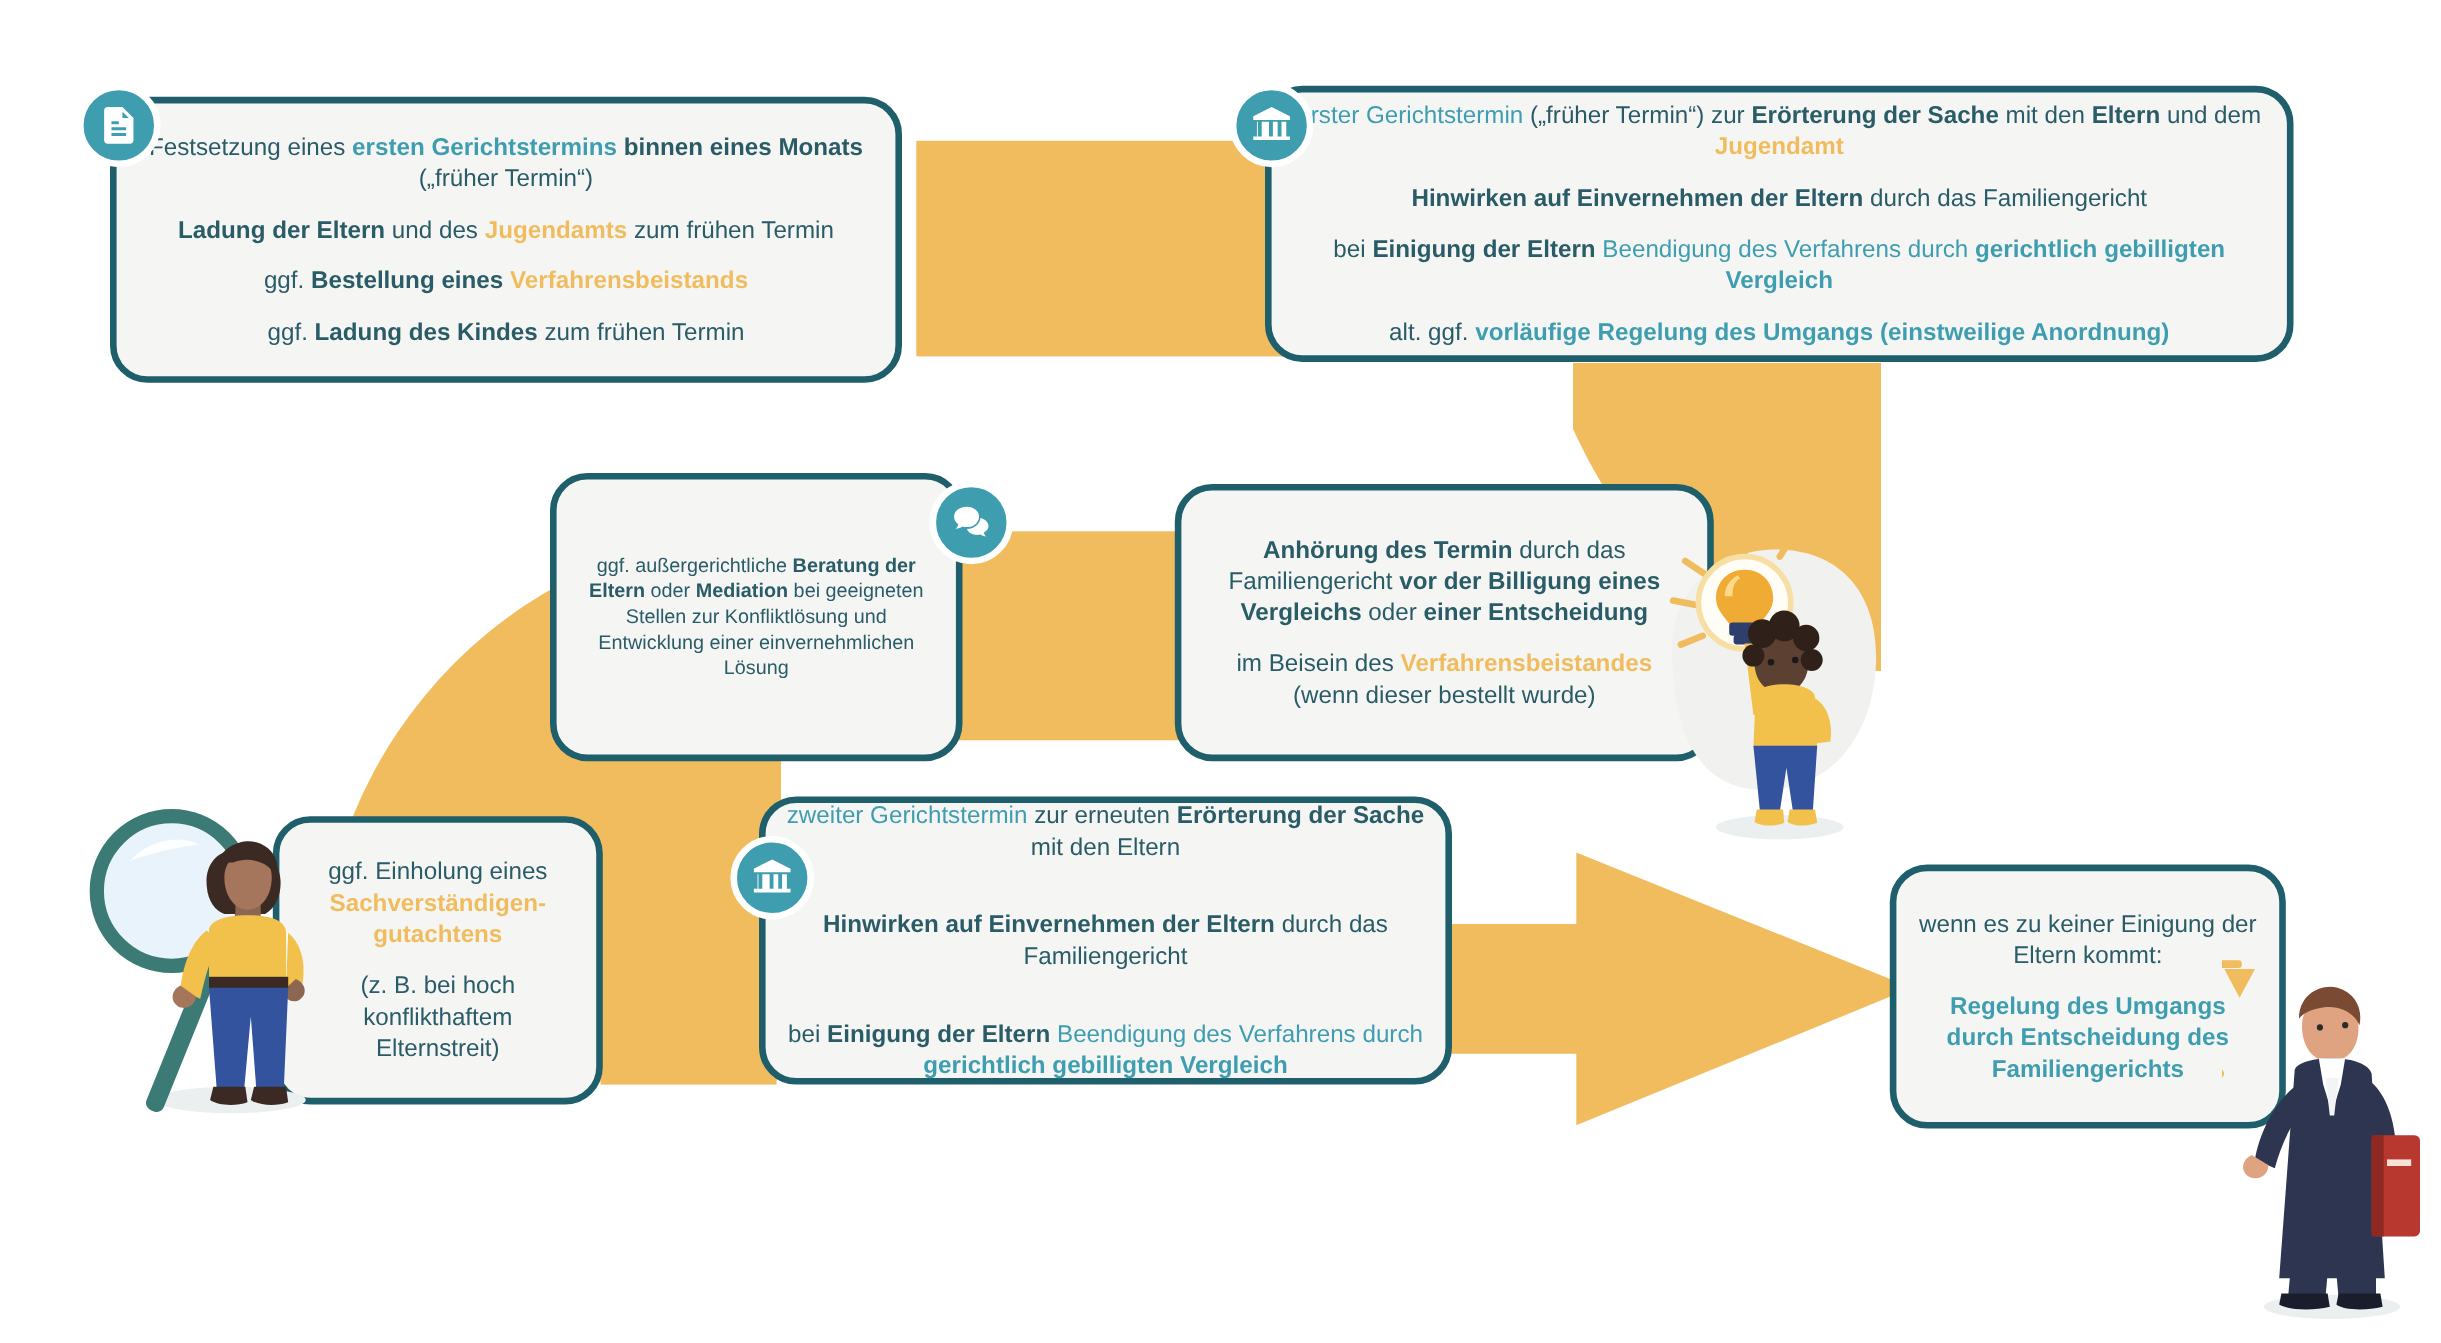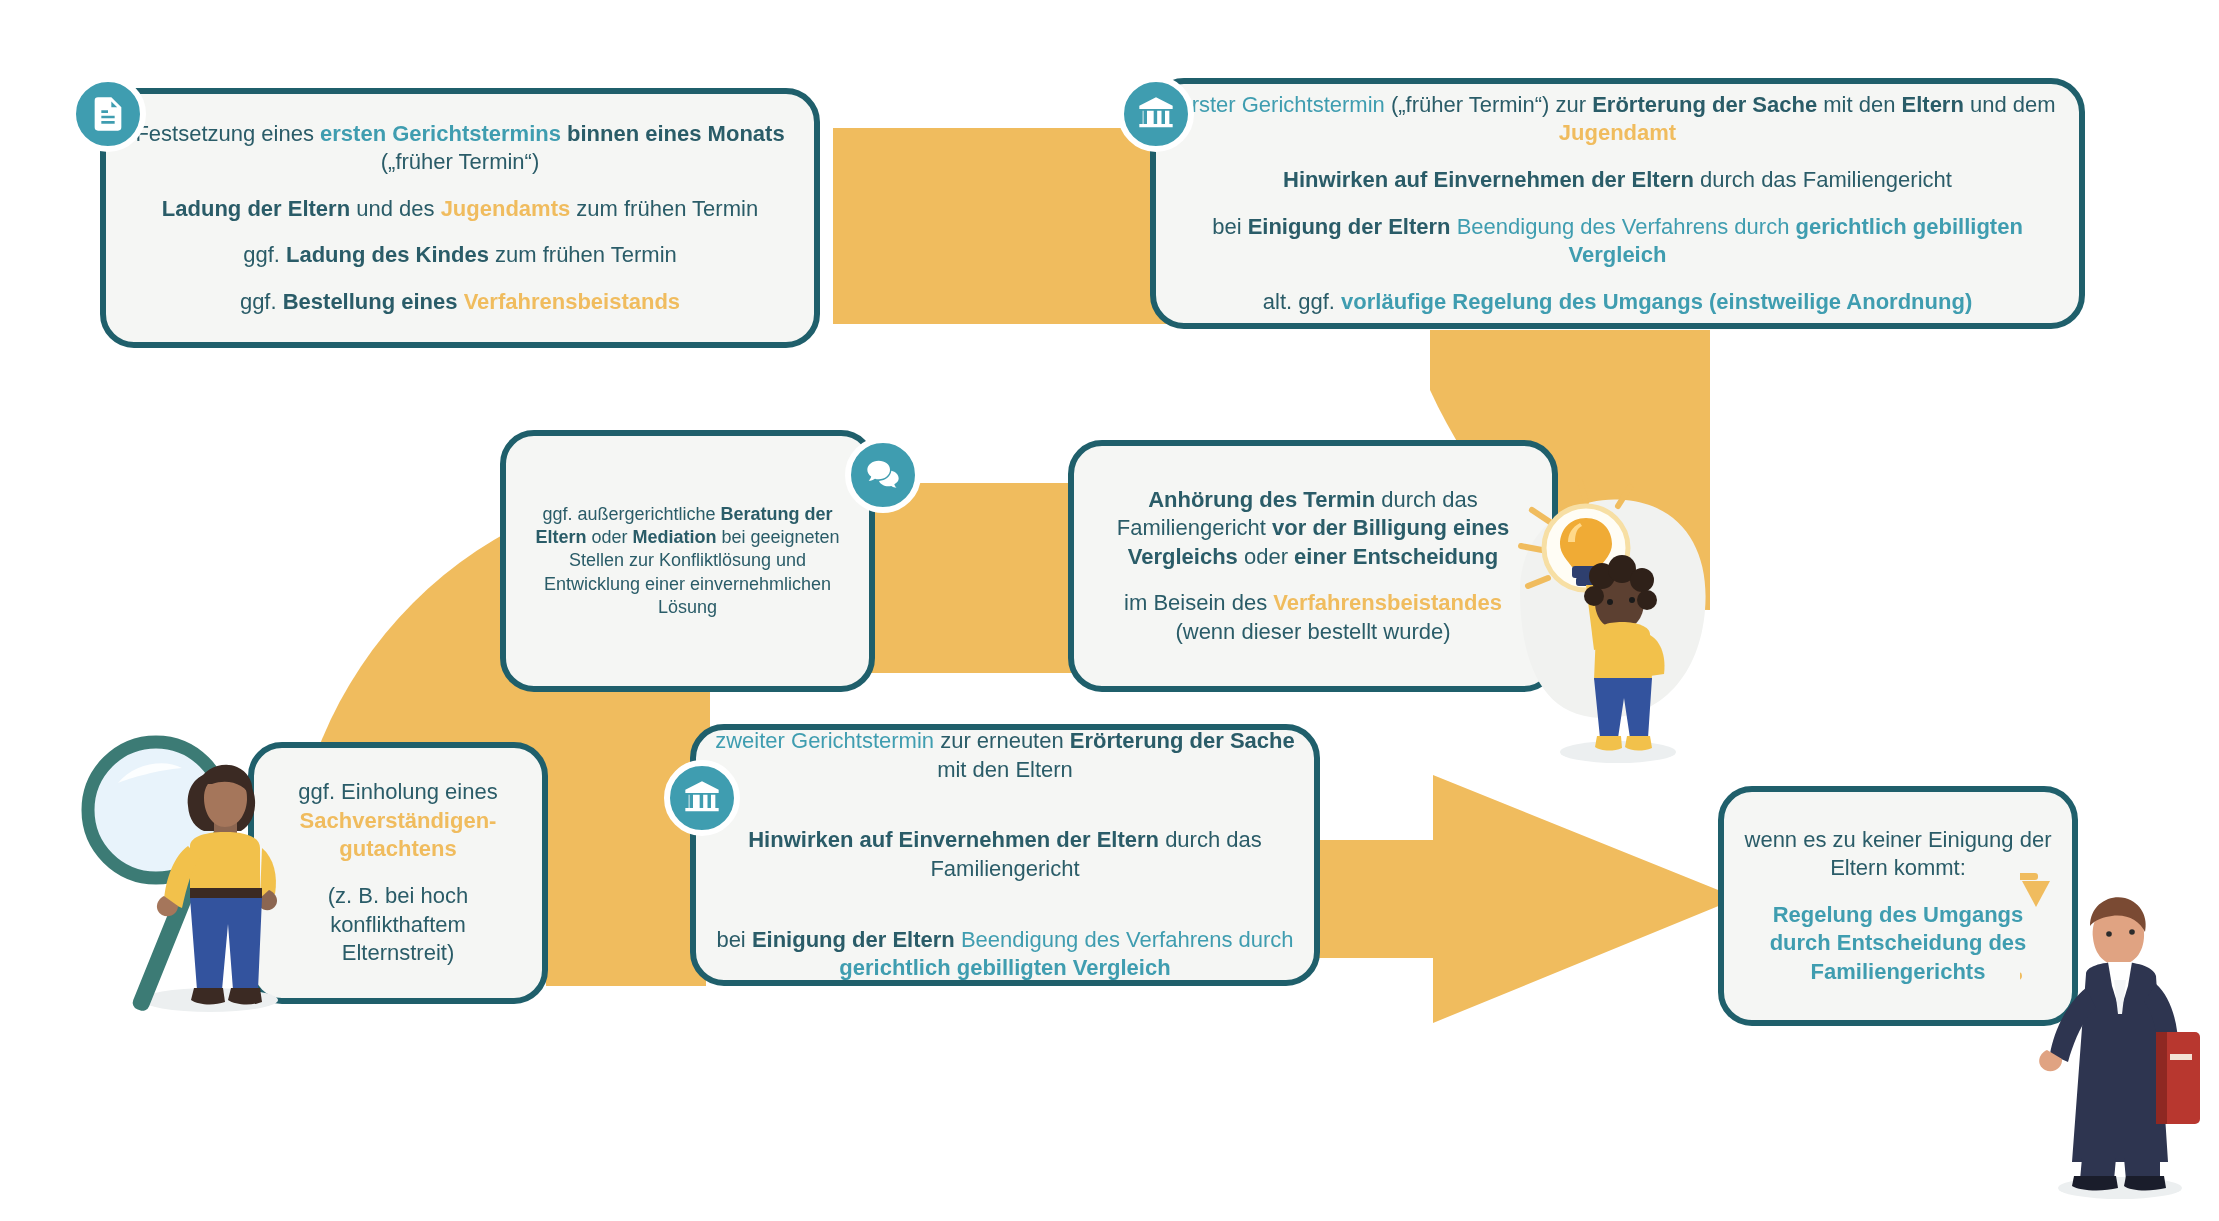--- a/index.html
+++ b/index.html
@@ -180,22 +180,22 @@
       <path d="M62 296 L96 296 L94 318 L60 318 Z" fill="#2e3550"></path>
       <path d="M104 296 L140 296 L140 318 L106 318 Z" fill="#2e3550"></path>
       <path d="M54 314 L96 314 L98 326 C82 330 60 329 52 324 Z" fill="#1a1d2b"></path>
       <path d="M106 314 L144 314 L146 326 C130 330 110 329 104 324 Z" fill="#1a1d2b"></path>
     </svg>
   </div>
 
   <div class="box" style="left:100px; top:88px; width:720px; height:260px; font-size:22px;">
     <p><span>Festsetzung eines </span><span class="tb">ersten Gerichtstermins</span><span class="b"> binnen eines Monats</span><span> („früher Termin“)</span></p>
     <p><span class="b">Ladung der Eltern</span><span> und des </span><span class="y">Jugendamts</span><span> zum frühen Termin</span></p>
+    <p><span>ggf. </span><span class="b">Bestellung eines </span><span class="y">Verfahrensbeistands</span></p>
     <p><span>ggf. </span><span class="b">Ladung des Kindes</span><span> zum frühen Termin</span></p>
-    <p><span>ggf. </span><span class="b">Bestellung eines </span><span class="y">Verfahrensbeistands</span></p>
   </div>
   <div class="badge" style="left:70px; top:76px;">
     <svg viewBox="0 0 24 24">
         <path d="M14 2H6a2 2 0 0 0-2 2v16a2 2 0 0 0 2 2h12a2 2 0 0 0 2-2V8l-6-6zm0 2.5L17.5 8H14V4.5zM8 13h8v1.6H8V13zm0 3.2h8v1.6H8v-1.6zM8 9.8h4v1.6H8V9.8z"></path>
       </svg>
   </div>
 
   <div class="box" style="left:1150px; top:78px; width:935px; height:251px; font-size:22px;">
     <p><span class="t">erster Gerichtstermin</span><span> („früher Termin“) zur </span><span class="b">Erörterung der Sache</span><span> mit den </span><span class="b">Eltern</span><span> und dem </span><span class="y">Jugendamt</span></p>
     <p><span class="b">Hinwirken auf Einvernehmen der Eltern</span><span>  durch das Familiengericht</span></p>

